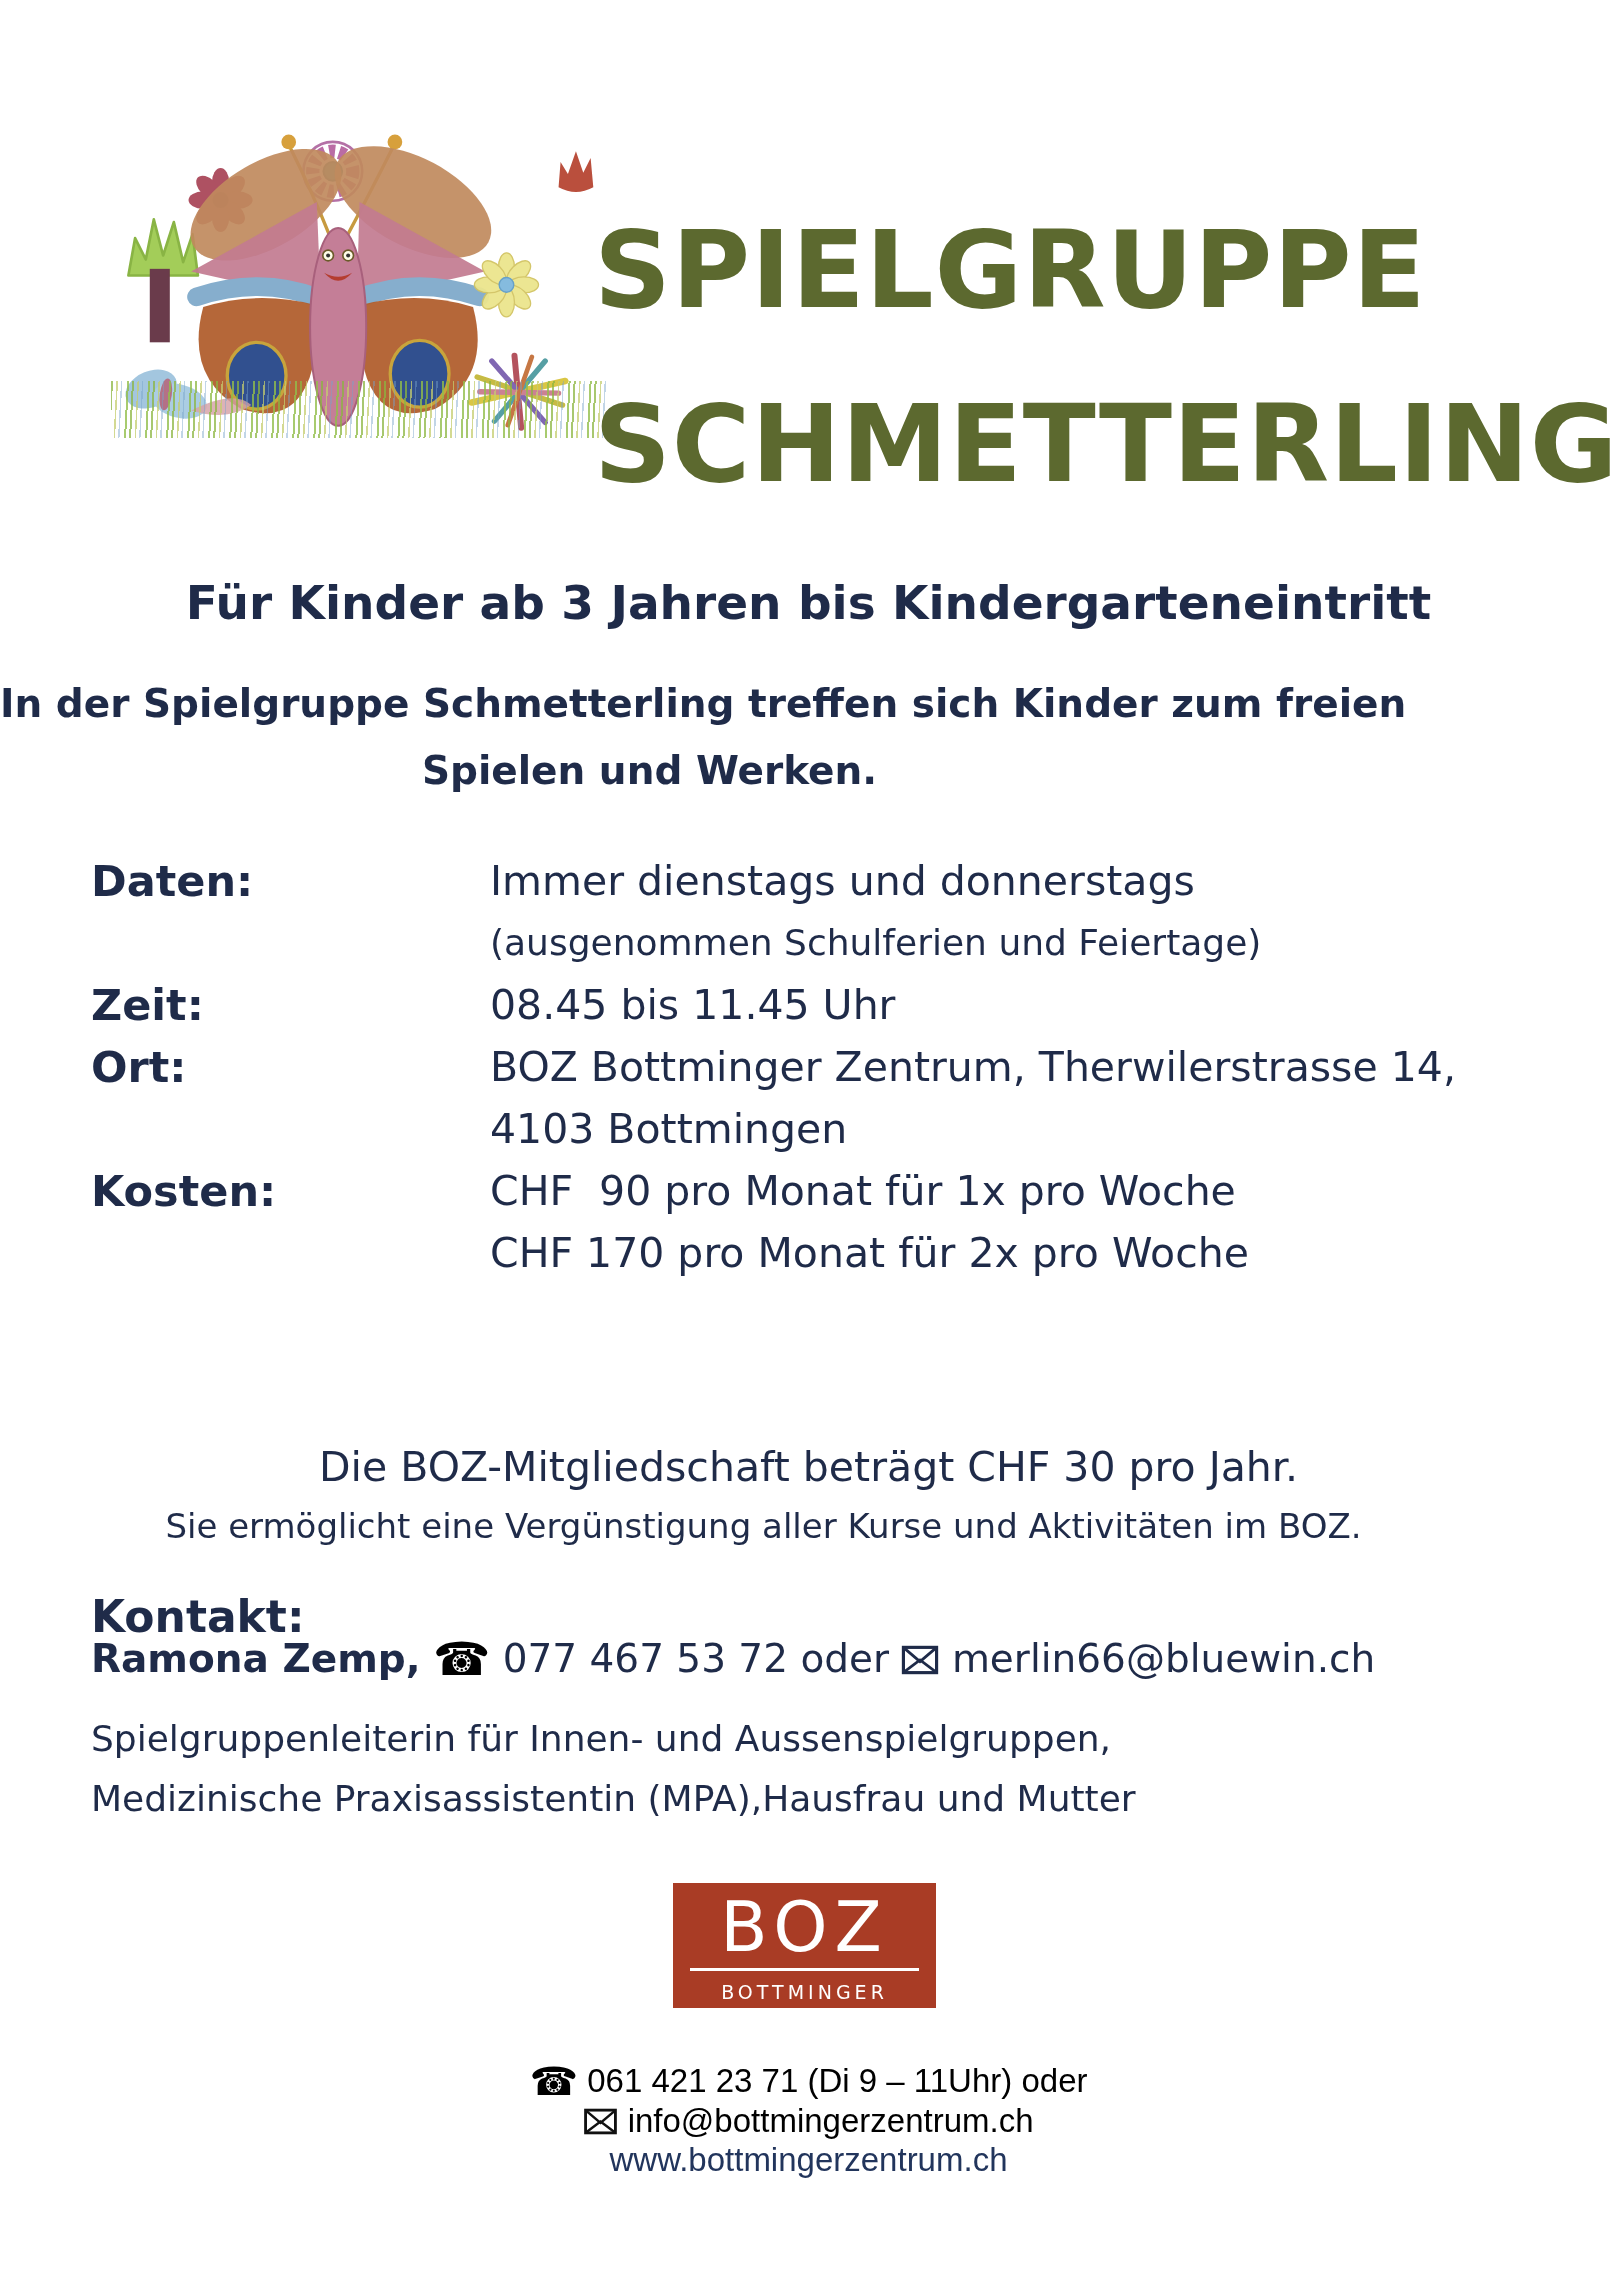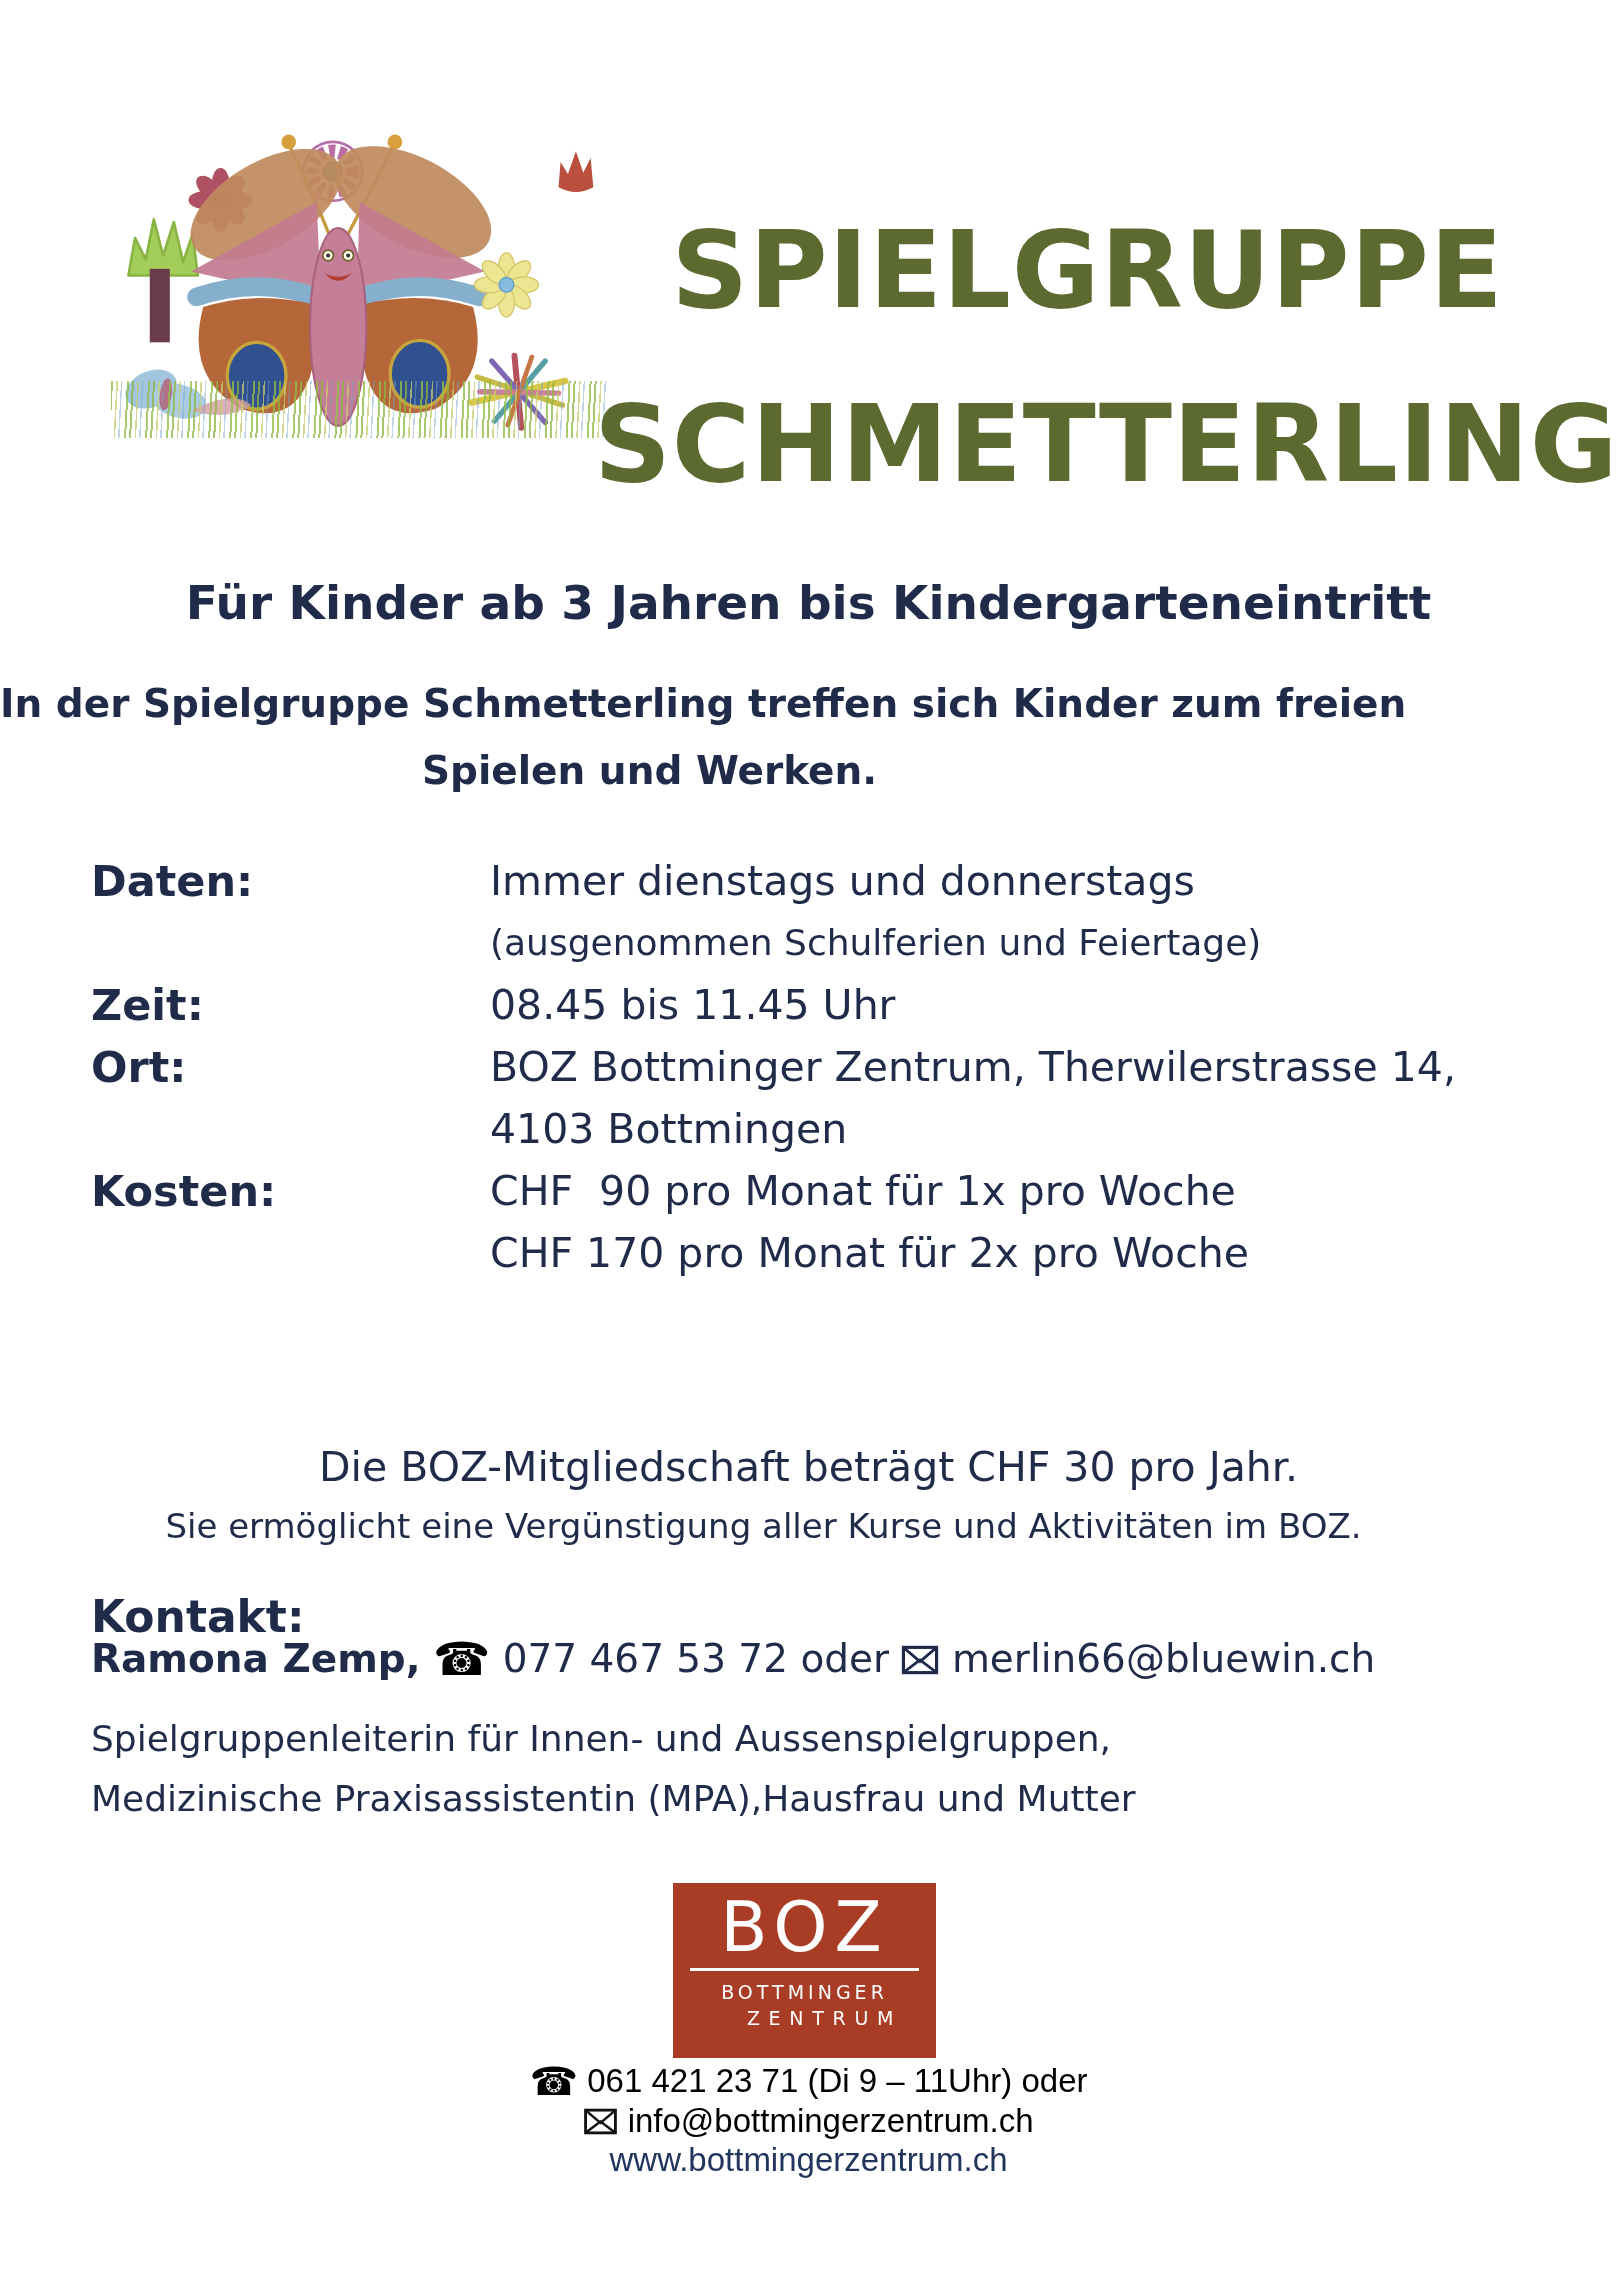--- a/index.html
+++ b/index.html
@@ -18,21 +18,21 @@
     position:absolute;left:111px;top:381px;width:497px;height:57px;
     background:
       repeating-linear-gradient(93deg,
         rgba(139,181,63,0.75) 0 2px, rgba(255,255,255,0) 2px 5.5px,
         rgba(196,205,110,0.75) 5.5px 7px, rgba(255,255,255,0) 7px 10px,
         rgba(118,162,201,0.45) 10px 11.4px, rgba(255,255,255,0) 11.4px 16px,
         rgba(146,190,74,0.8) 16px 18px, rgba(255,255,255,0) 18px 21px);
   }
   .title{
     position:absolute;left:594px;top:183px;width:987px;
-    text-align:center;color:#5c692f;font-weight:700;
+    color:#5c692f;font-weight:700;
     font-size:107px;line-height:1.63;letter-spacing:0.8px;white-space:nowrap;
   }
   
   .intro-heading{
     position:absolute;left:0;top:575px;width:1617px;text-align:center;
     font-size:47px;font-weight:700;white-space:nowrap;
   }
   .intro-sub{position:absolute;left:0;width:1299px;text-align:center;
     font-size:39px;font-weight:700;white-space:nowrap;}
   .sub1{top:681px;}
@@ -53,21 +53,21 @@
   .kontakt-h{position:absolute;left:91px;top:1591px;font-size:44px;font-weight:700;}
   .cline1{position:absolute;left:91px;top:1636px;font-size:39px;white-space:nowrap;}
   .cline1 .bold{font-weight:700;}
   .cline2{position:absolute;left:91px;top:1718px;font-size:36px;white-space:nowrap;}
   .cline3{position:absolute;left:91px;top:1778px;font-size:36px;white-space:nowrap;}
   .phone-glyph{color:#000;font-family:"DejaVu Sans",sans-serif;line-height:0;}
   .cline1 .phone-glyph{font-size:46px;vertical-align:-3.2px;}
   .env-icon{display:inline-block;vertical-align:-3.2px;}
   
   .logo{
-    position:absolute;left:673px;top:1883px;width:263px;height:175px;
+    position:absolute;left:673px;top:1883px;width:263px;height:125px;
     background:#a93c25;text-align:center;color:#ffffff;
     font-family:"DejaVu Sans",sans-serif;
   }
   .logo-acr{margin-top:8px;font-size:69px;line-height:1.05;letter-spacing:7px;font-weight:400;}
   .logo-rule{width:229px;height:2.4px;background:#ffffff;margin:4.7px auto 11px auto;}
   .logo-l1{font-size:19px;letter-spacing:4px;line-height:1.15;font-weight:400;}
   .logo-l2{font-size:19px;letter-spacing:8.7px;line-height:1.15;margin-top:4.7px;font-weight:400;padding-left:40px;}
   
   .footer-line{
     position:absolute;left:0;width:1617px;text-align:center;

